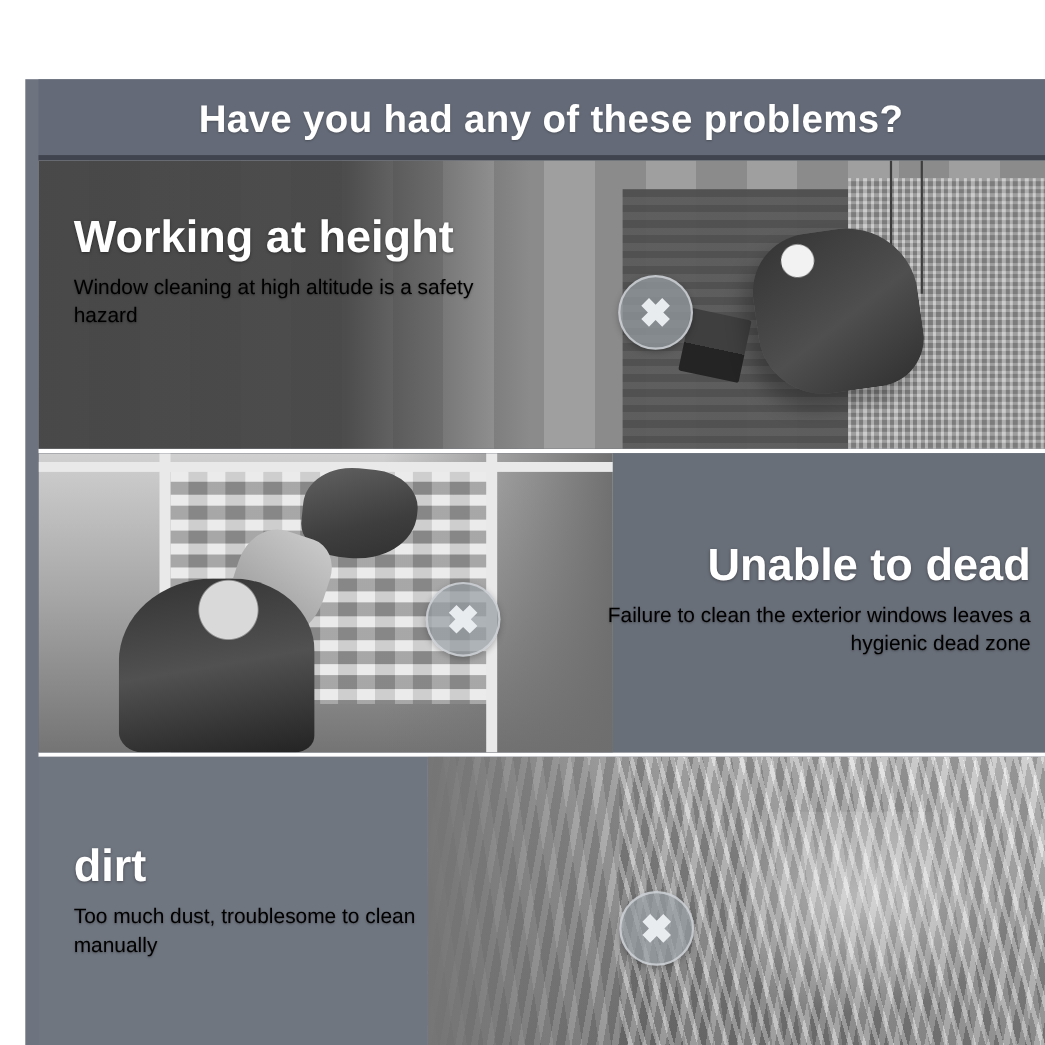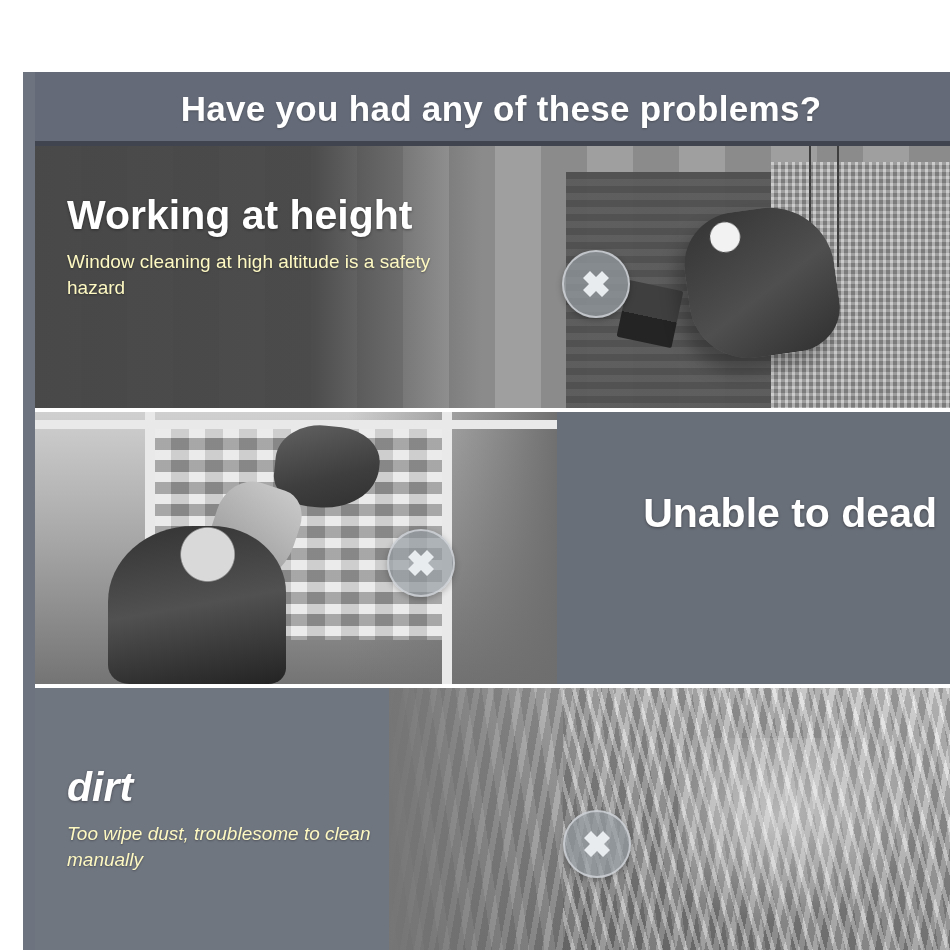--- a/index.html
+++ b/index.html
@@ -217,21 +217,21 @@
 
   .headline {
     color: #ffffff;
     font-size: 41px;
     font-weight: bold;
     margin: 0 0 12px 0;
     text-shadow: 0 1px 3px rgba(0,0,0,0.4);
     line-height: 1.05;
   }
   .subline {
-    color: #fef9c3;
+    color: #000000;
     font-size: 19px;
     line-height: 1.35;
     margin: 0;
     text-shadow: 0 1px 2px rgba(0,0,0,0.35);
     font-weight: 400;
   }
 
   
   .x-badge {
     position: absolute;
@@ -288,40 +288,41 @@
       <div class="p2-frame-v" style="left:21%;"></div>
       <div class="p2-frame-v" style="left:78%;"></div>
       <div class="p2-frame-h" style="top:3%;"></div>
       <div class="p2-cloth"></div>
       <div class="p2-arm"></div>
       <div class="p2-person"></div>
     </div>
 
     <div class="text-block t-right" style="top:80px;">
       <h2 class="headline">Unable to dead</h2>
+      <p class="subline" style="max-width:440px;">Failure to clean the exterior windows leaves a hygienic dead zone</p>
     </div>
 
     <div class="x-badge" style="left:352px; top:117px;">
       <svg width="34" height="34" viewBox="0 0 34 34" aria-hidden="true">
         <path d="M11 4 L17 10 L23 4 L30 11 L24 17 L30 23 L23 30 L17 24 L11 30 L4 23 L10 17 L4 11 Z" fill="#e9ecef"></path>
       </svg>
     </div>
   </div>
 
   <div class="panel-gap"></div>
 
   <div class="panel panel-3">
     <div class="photo photo-3">
       <div class="p3-streaks"></div>
       <div class="p3-smear"></div>
     </div>
 
-    <div class="text-block t-left" style="top:78px;font-style:italic;">
+    <div class="text-block t-left" style="top:78px;">
       <h2 class="headline">dirt</h2>
-      <p class="subline" style="max-width:370px;">Too wipe dust, troublesome to clean manually</p>
+      <p class="subline" style="max-width:370px;">Too much dust, troublesome to clean manually</p>
     </div>
 
     <div class="x-badge" style="left:528px; top:122px;">
       <svg width="34" height="34" viewBox="0 0 34 34" aria-hidden="true">
         <path d="M11 4 L17 10 L23 4 L30 11 L24 17 L30 23 L23 30 L17 24 L11 30 L4 23 L10 17 L4 11 Z" fill="#e9ecef"></path>
       </svg>
     </div>
   </div>
 
 </div>

